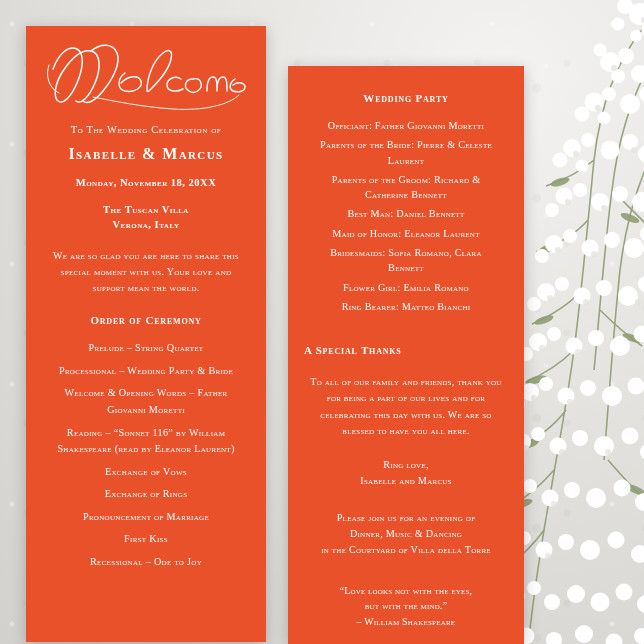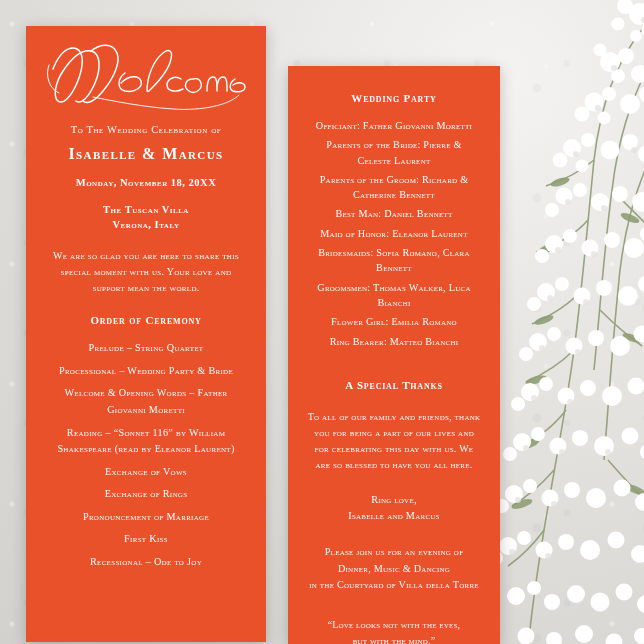--- a/index.html
+++ b/index.html
@@ -36,21 +36,21 @@
   .floral svg { display: block; }
 
   
   .card {
     position: absolute;
     background: var(--accent);
     color: #ffffff;
     box-shadow: 0 3px 14px rgba(0,0,0,.22);
   }
   #card-left  { left: 26px;  top: 26px;  width: 240px; height: 616px; }
-  #card-right { left: 288px; top: 66px;  width: 212px; height: 578px; }
+  #card-right { left: 288px; top: 66px;  width: 236px; height: 578px; }
 
   .card-inner { padding: 0 16px; text-align: center; }
 
   
   .welcome-script {
     height: 96px;
     display: flex; align-items: center; justify-content: center;
     padding-top: 6px;
   }
   .welcome-script svg { overflow: visible; }
@@ -109,21 +109,21 @@
     font-size: 10.2px; letter-spacing: .25px;
     font-variant: small-caps;
     line-height: 1.5;
     margin-bottom: 4px;
     padding: 0 2px;
   }
   .r-title2 {
     font-size: 11px; font-weight: bold; letter-spacing: .8px;
     font-variant: small-caps;
     margin: 30px 0 18px;
-    text-align: center;
+    text-align: left;
   }
   .thanks-p {
     font-size: 10px; letter-spacing: .25px;
     font-variant: small-caps;
     line-height: 1.62;
     margin: 0 0 18px;
     text-align: center;
     padding: 0 2px;
   }
   .signoff {
@@ -369,21 +369,20 @@
   <div class="card" id="card-right" style="--accent: #e8512a; color: rgb(255, 255, 255);">
     <div class="card-inner">
       <div class="r-title">Wedding Party</div>
       <ul class="party-list">
         <li>Officiant: Father Giovanni Moretti</li>
         <li>Parents of the Bride: Pierre &amp; Celeste Laurent</li>
         <li>Parents of the Groom: Richard &amp; Catherine Bennett</li>
         <li>Best Man: Daniel Bennett</li>
         <li>Maid of Honor: Eleanor Laurent</li>
         <li>Bridesmaids: Sofia Romano, Clara Bennett</li>
-        <li>Groomsmen: Thomas Walker, Luca Bianchi</li>
         <li>Flower Girl: Emilia Romano</li>
         <li>Ring Bearer: Matteo Bianchi</li>
       </ul>
 
       <div class="r-title2">A Special Thanks</div>
       <div class="thanks-p">To all of our family and friends, thank you for being a part of our lives and for celebrating this day with us. We are so blessed to have you all here.</div>
 
       <div class="signoff">
         <div>Ring love,</div>
         <div>Isabelle and Marcus</div>

